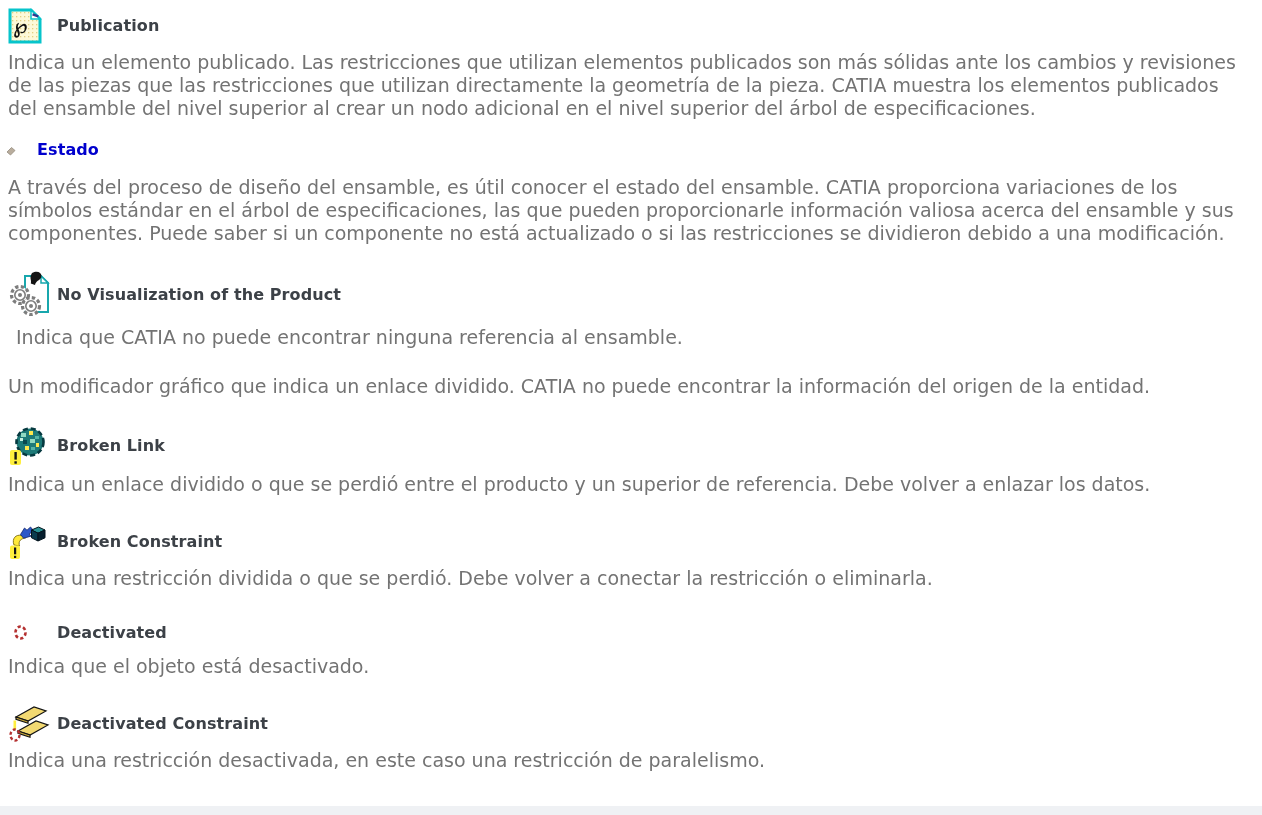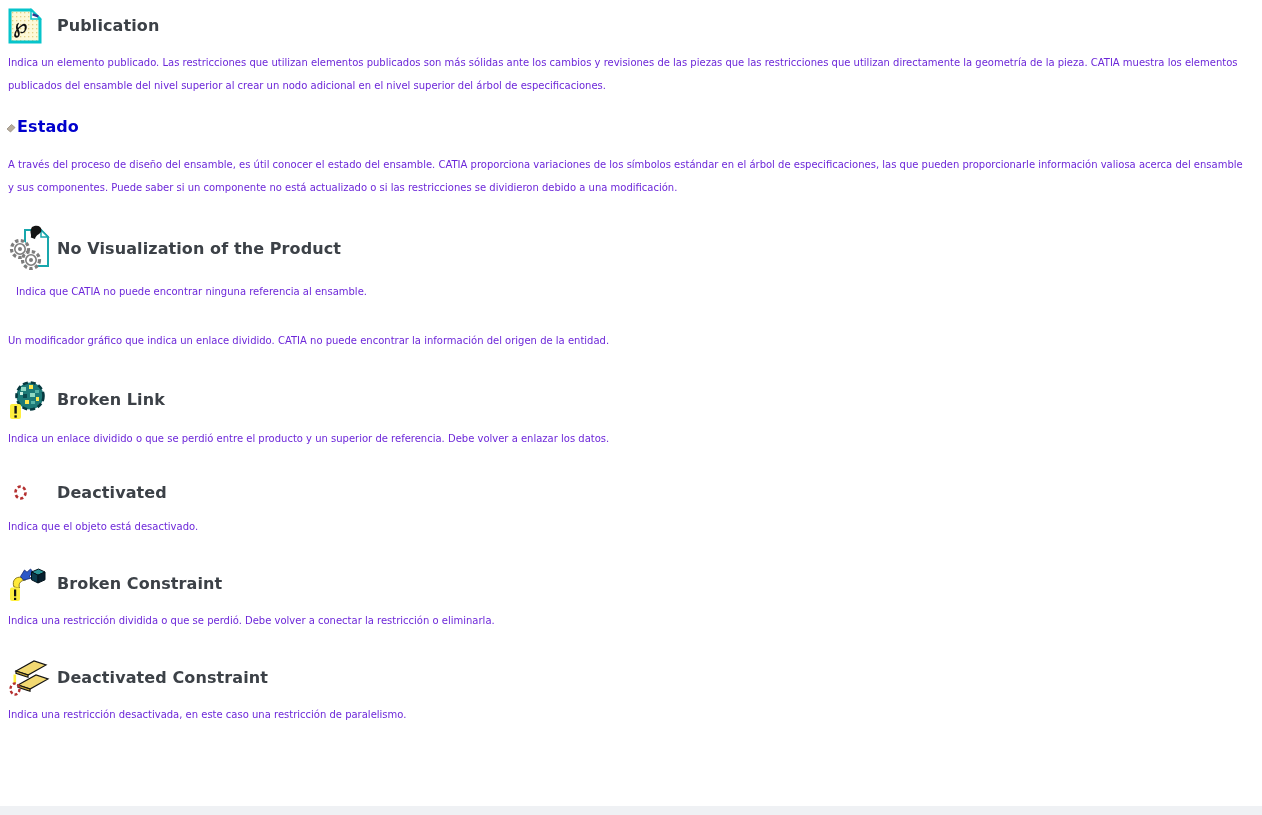--- a/index.html
+++ b/index.html
@@ -14,24 +14,24 @@
   .entry.first{margin-top:0;}
   .entry.estado{margin-top:20px;}
   .head{display:flex;align-items:center;}
   .iconbox{flex:0 0 49px;display:flex;align-items:center;}
   .iconbox.small svg{margin-left:5px;}
   h2{
     margin:0;font-size:16px;font-weight:700;color:#3c4147;
     letter-spacing:.1px;line-height:1.2;
   }
   p{
-    margin:7px 0 0;font-size:10px;line-height:23px;color:#6d28d9;
+    margin:7px 0 0;font-size:19px;line-height:23px;color:#737373;
     max-width:1240px;
   }
-  .estado .head{align-items:center;}
+  .estado .head{align-items:center;gap:20px;}
   .estado h2{color:#0000cd;cursor:pointer;}
   .estado .anchor{margin:3px 1px 0 -2px;display:inline-flex;}
   .estado p{margin-top:17px;}
   .tight p{margin-top:9px;margin-left:8px;}
   .bottom-strip{
     position:absolute;left:0;bottom:0;width:1262px;height:9px;
     background:#eff1f4;
   }
 </style>
 </head>
@@ -118,50 +118,50 @@
           <rect x="6.4" y="28" width="2.4" height="7.6" fill="#141414"></rect>
           <rect x="6.4" y="37.3" width="2.4" height="2.4" fill="#141414"></rect>
         </svg>
       </span>
       <h2>Broken Link</h2>
     </div>
     <p>Indica un enlace dividido o que se perdió entre el producto y un superior de referencia. Debe volver a enlazar los datos.</p>
   </section>
 
   <section class="entry">
-    <div class="head" style="min-height:32px;">
-      <span class="iconbox small">
-        <svg width="15" height="18" viewBox="0 0 15 18">
-          <ellipse cx="7.5" cy="9.5" rx="5" ry="6" fill="none" stroke="#b43030" stroke-width="2.6" stroke-dasharray="3.2 2.4"></ellipse>
-        </svg>
-      </span>
-      <h2>Deactivated</h2>
-    </div>
-    <p>Indica que el objeto está desactivado.</p>
-  </section>
-
-  <section class="entry">
     <div class="head">
       <span class="iconbox">
         <svg width="38" height="38" viewBox="0 0 38 38">
           <path d="M6 23 C3.5 16.5 8 12 13.5 13.5 L17.5 16 C13 16.5 10 19 11.5 24 Z" fill="#ffe93a" stroke="#6b5b00" stroke-width="0.8"></path>
           <path d="M12.5 12.5 L16.5 6 L19 8.2 L22.5 5 L26 9 L21 12 L23 14.2 L15.5 16.2 Z" fill="#2c58c8" stroke="#10246e" stroke-width="0.8"></path>
           <g stroke="#03131c" stroke-width="1">
             <path d="M23.5 8 L30.5 5 L37 8 L30 11.2 Z" fill="#2a9396"></path>
             <path d="M23.5 8 L30 11.2 L30 19 L23.5 15.8 Z" fill="#0a3b4e"></path>
             <path d="M30 11.2 L37 8 L37 15.8 L30 19 Z" fill="#071f2e"></path>
           </g>
           <rect x="2" y="23.5" width="10" height="13.5" rx="2" fill="#ffef3e"></rect>
           <rect x="6" y="25.5" width="2.2" height="6.8" fill="#141414"></rect>
           <rect x="6" y="33.8" width="2.2" height="2.2" fill="#141414"></rect>
         </svg>
       </span>
       <h2>Broken Constraint</h2>
     </div>
     <p>Indica una restricción dividida o que se perdió. Debe volver a conectar la restricción o eliminarla.</p>
+  </section>
+
+  <section class="entry">
+    <div class="head" style="min-height:32px;">
+      <span class="iconbox small">
+        <svg width="15" height="18" viewBox="0 0 15 18">
+          <ellipse cx="7.5" cy="9.5" rx="5" ry="6" fill="none" stroke="#b43030" stroke-width="2.6" stroke-dasharray="3.2 2.4"></ellipse>
+        </svg>
+      </span>
+      <h2>Deactivated</h2>
+    </div>
+    <p>Indica que el objeto está desactivado.</p>
   </section>
 
   <section class="entry">
     <div class="head">
       <span class="iconbox">
         <svg width="42" height="38" viewBox="0 0 42 38">
           <g stroke="#141414" stroke-width="1.2">
             <path d="M8 13 L26 3 L38 7 L20 17 Z" fill="#f2d972"></path>
             <path d="M8 13 L20 17 L20 19.2 L8 15.2 Z" fill="#caa93c"></path>
             <path d="M10 27 L28 17 L40 21 L22 31 Z" fill="#f2d972"></path>

